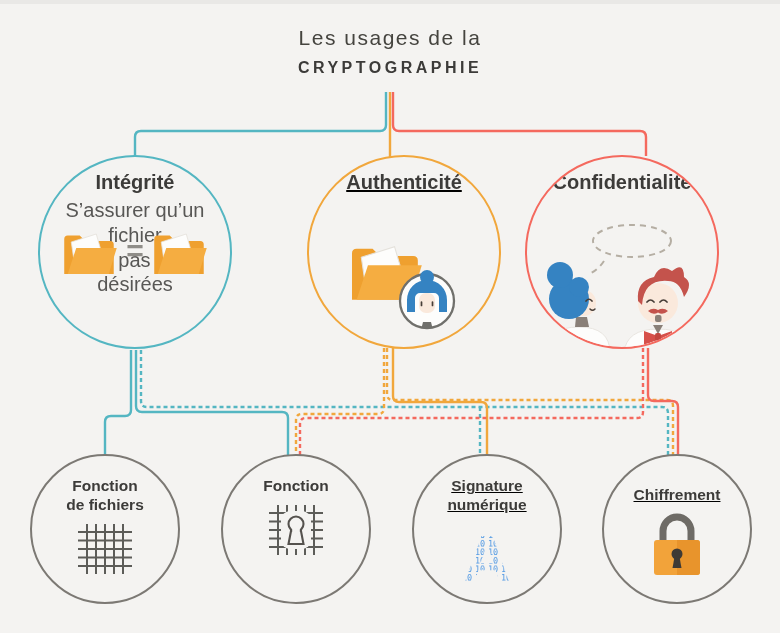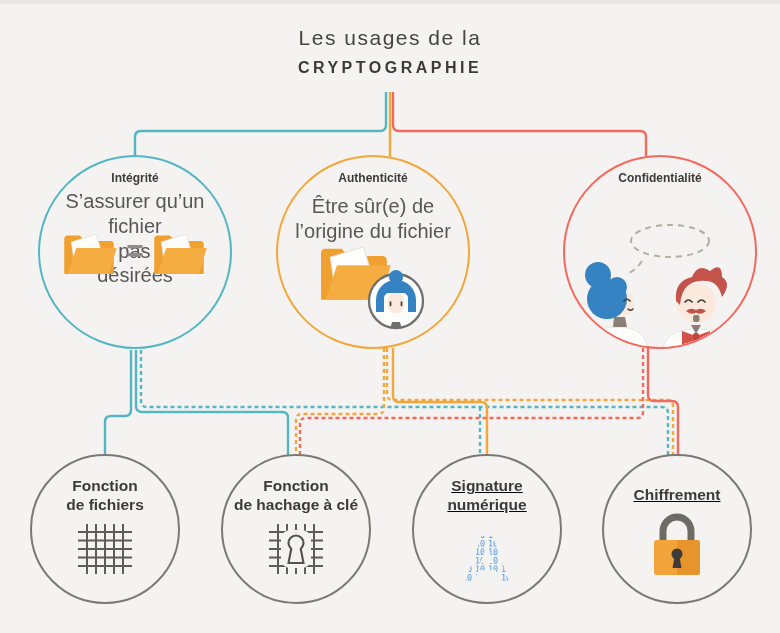--- a/index.html
+++ b/index.html
@@ -14,21 +14,21 @@
   
   .title{position:absolute;left:0;top:22px;width:780px;text-align:center;z-index:2;}
   .title .l1{font-size:21px;color:#45443f;letter-spacing:1.5px;}
   .title .l2{font-size:16px;color:#3c3b39;font-weight:600;letter-spacing:3.5px;margin-top:9px;}
   
   .circle{position:absolute;border-radius:50%;box-sizing:border-box;background:transparent;z-index:1;text-align:center;overflow:hidden;}
   .circle.top{width:194px;height:194px;border:2.6px solid;top:151px;}
   .circle.teal{border-color:#54B6C2;}
   .circle.orange{border-color:#F1A73C;}
   .circle.red{border-color:#F4695E;}
-  .circle h2{margin:14px 8px 4px;font-size:12px;font-weight:700;color:#3c3b39;}
+  .circle h2{margin:14px 8px 4px;font-size:20px;font-weight:700;color:#3c3b39;}
   .circle p{margin:0 10px;font-size:20px;line-height:1.24;color:#585755;}
   #c-auth p{margin-top:9px;}
   .art{position:absolute;left:50%;transform:translateX(-50%);}
   .art-int{top:72px;display:flex;align-items:center;gap:7px;}
   .eq{font-size:30px;font-weight:700;color:#8f8d88;line-height:1;padding-bottom:4px;}
   .art-auth{top:82px;}
   .art-conf{top:62px;}
   .circle.bottom{width:150px;height:150px;border:2.2px solid #7C7974;top:450px;display:flex;flex-direction:column;align-items:center;}
   .circle.bottom .lbl{margin-top:21px;font-size:15.5px;font-weight:700;line-height:1.22;color:#3c3b39;}
   .circle.bottom .ic{margin-top:7px;}
@@ -74,47 +74,43 @@
       </svg>
       <span class="eq">=</span>
       <svg width="58" height="48" viewBox="0 0 58 48">
         <path d="M3 45 V10 q0-3.5 3.5-3.5 h12 l5.5 5.5 h25 q3.5 0 3.5 3.5 V45 z" fill="#EFA02F"></path>
         <polygon points="10,13 35,5 42,29 13,33" fill="#FDFDFC" stroke="#E4E1DB" stroke-width="0.8"></polygon>
         <path d="M6.5 45 L15 19 H55.5 L47.5 45 Z" fill="#F5AD41"></path>
       </svg>
     </div>
   </section>
 
-  <section class="circle top orange" id="c-auth" style="left:276px;">
+  <section class="circle top orange" id="c-auth" style="left:307px;text-decoration:underline;">
     <h2>Authenticité</h2>
-    <p>
-      <span>Être sûr(e) de</span><br>
-      <span>l’origine du fichier</span>
-    </p>
     <div class="art art-auth">
       <svg width="114" height="92" viewBox="0 0 114 92">
         <g transform="translate(1,1) scale(1.33)">
           <path d="M3 45 V10 q0-3.5 3.5-3.5 h12 l5.5 5.5 h25 q3.5 0 3.5 3.5 V45 z" fill="#EFA02F"></path>
           <polygon points="10,13 35,5 42,29 13,33" fill="#FDFDFC" stroke="#E4E1DB" stroke-width="0.8"></polygon>
           <path d="M6.5 45 L15 19 H55.5 L47.5 45 Z" fill="#F5AD41"></path>
         </g>
         <g>
           <circle cx="80" cy="62" r="27" fill="#FDFDFC" stroke="#70706C" stroke-width="2.3"></circle>
           <circle cx="80" cy="38" r="7" fill="#3583C2"></circle>
           <rect x="72" y="54" width="16" height="20" rx="7" fill="#FAE9DC"></rect>
           <path d="M 60 73 V 61 a 20 20 0 0 1 40 0 V 73 h -8 V 59 a 5 5 0 0 0 -5 -5 h -14 a 5 5 0 0 0 -5 5 V 73 z" fill="#3583C2"></path>
           <line x1="74.5" y1="63" x2="74.5" y2="66.5" stroke="#473E38" stroke-width="1.7" stroke-linecap="round"></line>
           <line x1="85.5" y1="63" x2="85.5" y2="66.5" stroke="#473E38" stroke-width="1.7" stroke-linecap="round"></line>
           <path d="M 76 83 h 8 l 1.5 6 h -11 z" fill="#70706C"></path>
         </g>
       </svg>
     </div>
   </section>
 
-  <section class="circle top red" id="c-conf" style="left:563px;">
+  <section class="circle top red" id="c-conf" style="left:525px;">
     <h2>Confidentialité</h2>
     <p>
       <br>
     </p>
     <div class="art art-conf">
       <svg width="180" height="134" viewBox="0 0 180 134">
         <g fill="none" stroke="#B5AEA3" stroke-width="2" stroke-dasharray="6 5">
           <ellipse cx="100" cy="22" rx="39" ry="16"></ellipse>
           <path d="M 72 42 Q 66 51 57 55"></path>
         </g>
@@ -161,21 +157,20 @@
         <line x1="2" y1="27" x2="56" y2="27"></line>
           <line x1="2" y1="35.5" x2="56" y2="35.5"></line>
         <line x1="2" y1="44" x2="56" y2="44"></line>
       </svg>
     </div>
   </section>
 
   <section class="circle bottom" id="c-hashcle" style="left:221px;">
     <div class="lbl">
       <span>Fonction</span><br>
-      <span>de hachage à clé</span>
     </div>
     <div class="ic">
       <svg width="58" height="54" viewBox="0 0 58 54">
         <g stroke="#5C5C58" stroke-width="2">
           <line x1="11" y1="2" x2="11" y2="52"></line>
             <line x1="20" y1="2" x2="20" y2="52"></line>
           <line x1="29" y1="2" x2="29" y2="52"></line>
             <line x1="38" y1="2" x2="38" y2="52"></line>
           <line x1="47" y1="2" x2="47" y2="52"></line>
           <line x1="2" y1="10" x2="56" y2="10"></line>

